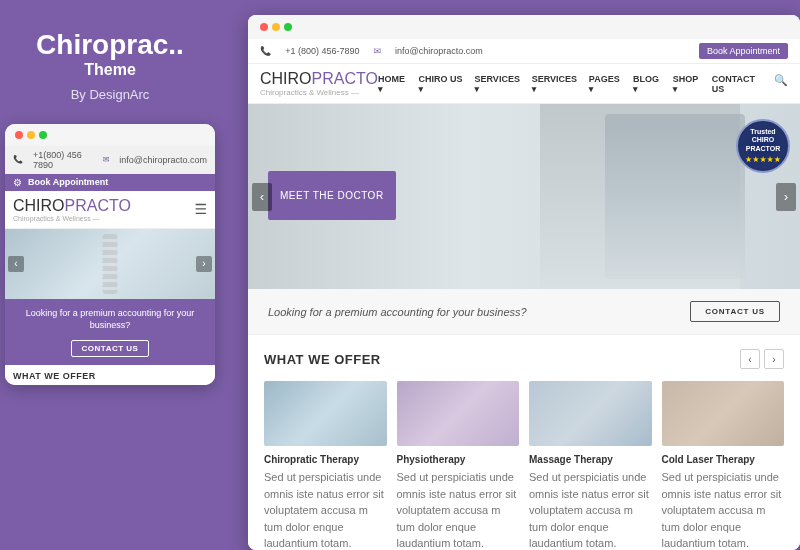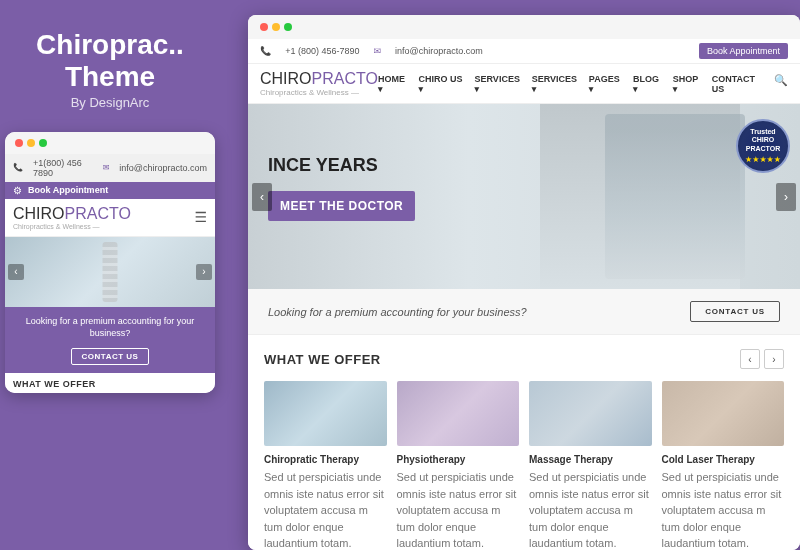--- a/index.html
+++ b/index.html
@@ -16,24 +16,24 @@
       flex-direction: column;
       align-items: center;
     }
     .theme-title {
       font-size: 28px;
       font-weight: bold;
       color: #fff;
       line-height: 1.1;
     }
     .theme-subtitle {
-      font-size: 28px;
-      font-weight: bold;
-      color: #fff;
-      margin-bottom: 2px;
+      font-size: 16px;
+      font-weight: bold;
+      color: #fff;
+      margin-bottom: 8px;
     }
     .theme-author {
       font-size: 13px;
       color: rgba(255,255,255,0.8);
       margin-bottom: 18px;
     }
 
     
     .mobile-mockup {
       background: #fff;
@@ -263,25 +263,25 @@
       font-size: 18px;
       font-weight: 900;
       color: #222;
       line-height: 1.15;
       text-transform: uppercase;
       margin-bottom: 16px;
     }
     .hero-btn {
       background: #7b5ea7;
       color: #fff;
-      font-size: 12px;
-      padding: 8px 12px;
+      font-size: 10px;
+      padding: 19px 12px;
       border-radius: 2px;
       display: inline-block;
-      font-weight: bold;
+      font-weight: normal;
       letter-spacing: 0.5px;
       text-transform: uppercase;
     }
     .hero-badge {
       position: absolute;
       right: 10px;
       top: 15px;
       width: 54px;
       height: 54px;
       background: radial-gradient(circle, #1a2a6c 0%, #23336b 60%, #1a2a5c 100%);
@@ -504,21 +504,20 @@
   </div>
 
   <div class="desktop-hero">
     <div class="desktop-hero-bg">
       <div class="hero-figure"></div>
       <div class="hero-figure-silhouette"></div>
     </div>
     <div class="hero-content">
       <div class="hero-heading">
         <br>
-        <span>INCE YEARS</span>
       </div>
       <div class="hero-btn">MEET THE DOCTOR</div>
     </div>
     <div class="hero-badge">
       <div class="badge-text">Trusted<br>CHIRO<br>PRACTOR</div>
       <div class="badge-stars">★★★★★</div>
     </div>
     <div class="hero-nav-arrow hero-nav-left">‹</div>
     <div class="hero-nav-arrow hero-nav-right">›</div>
   </div>

